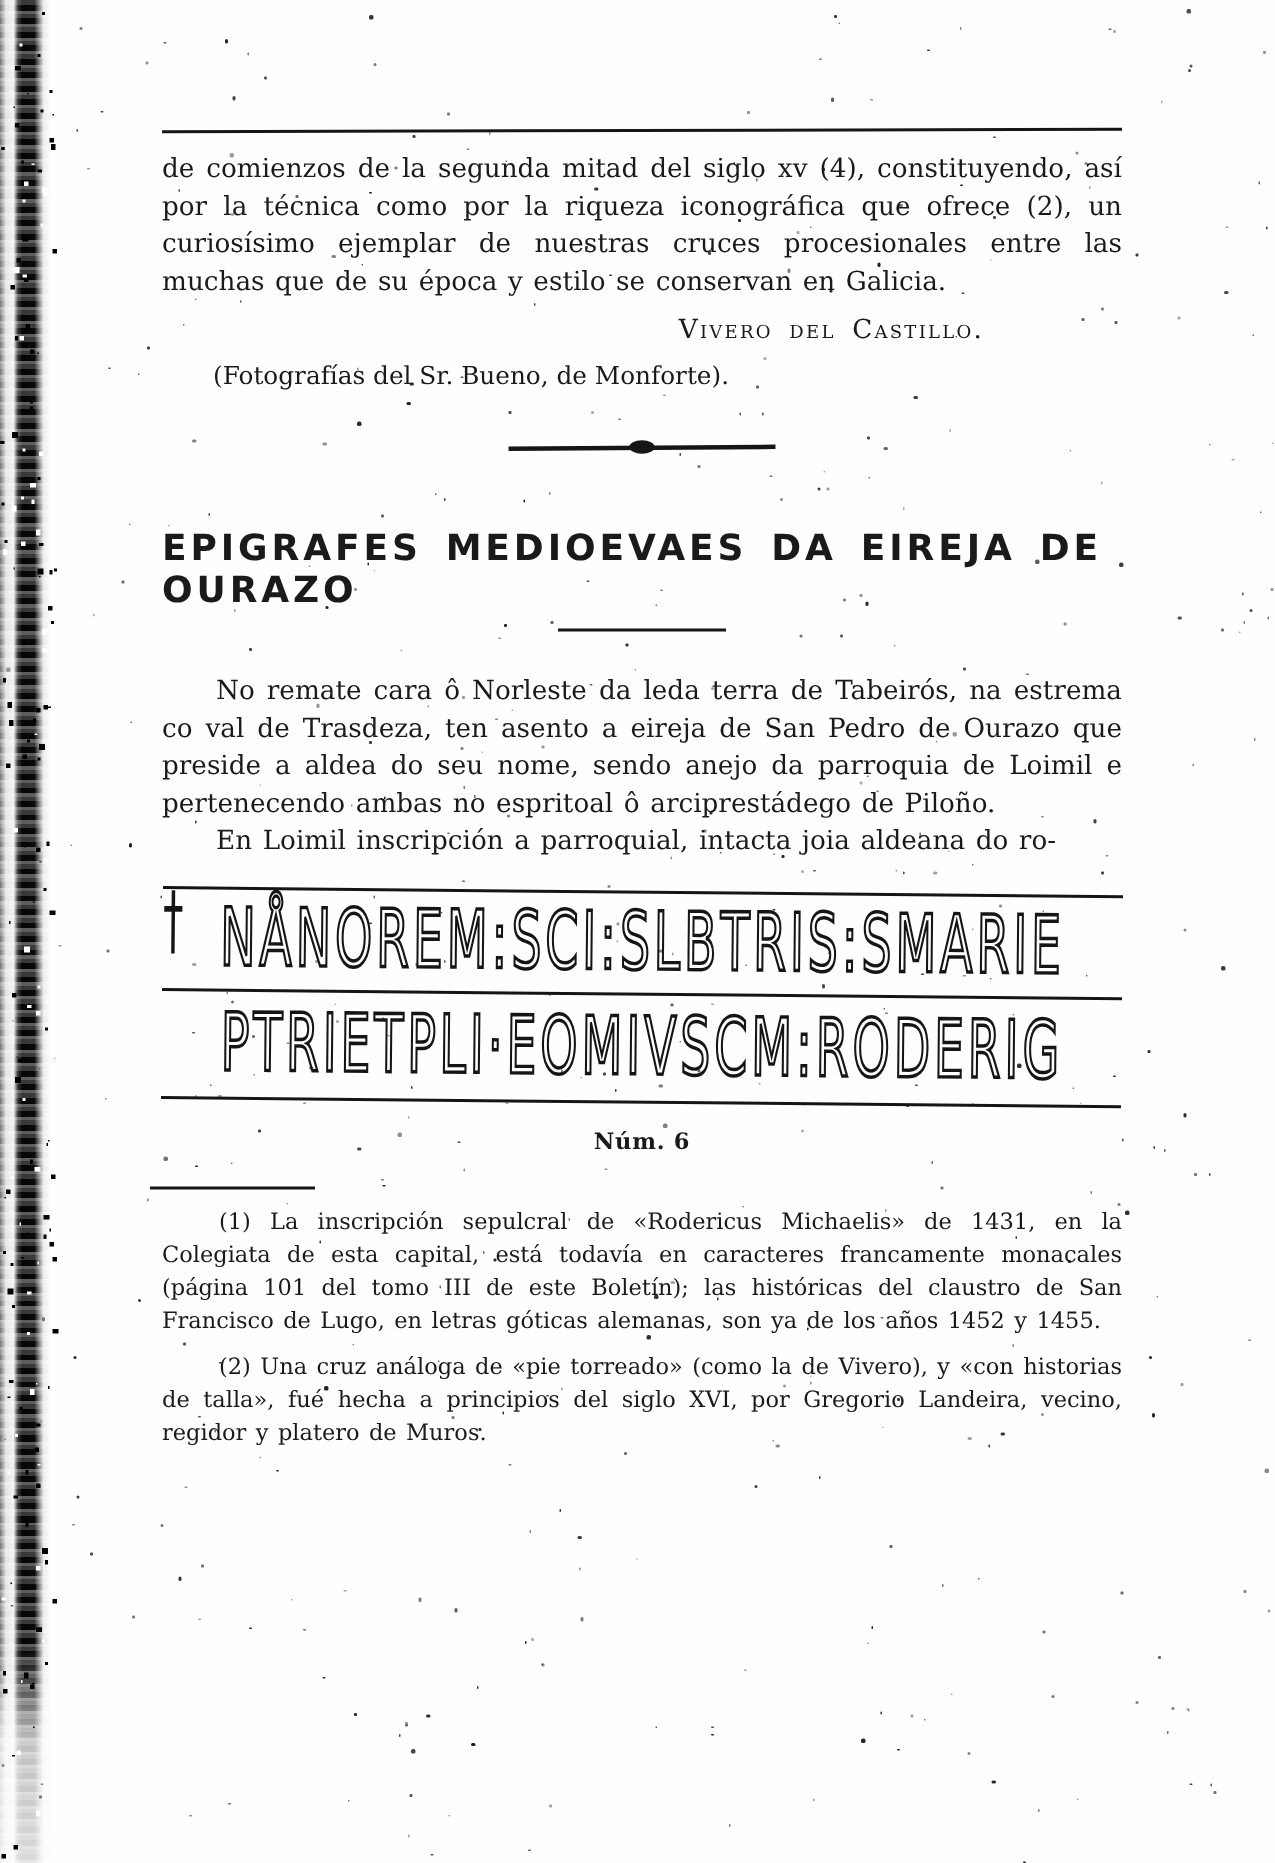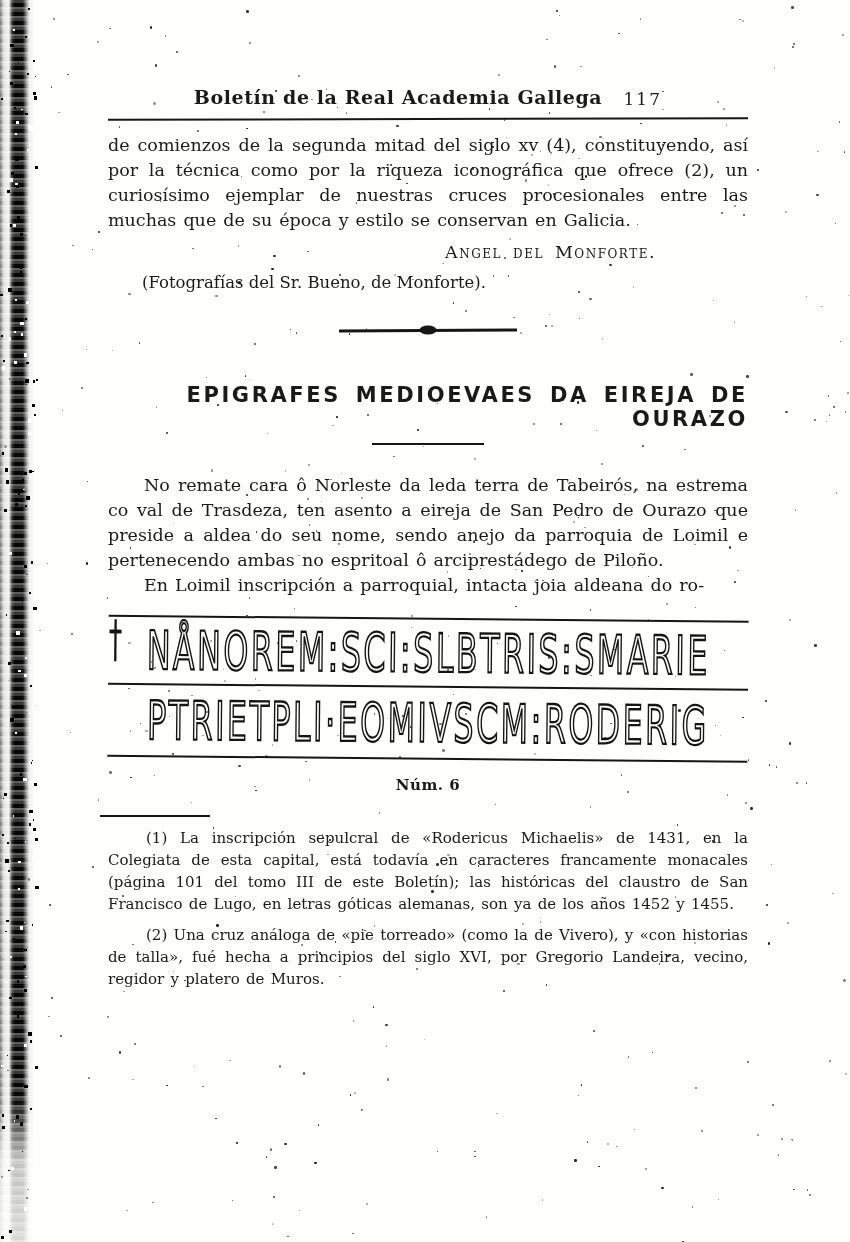--- a/index.html
+++ b/index.html
@@ -62,23 +62,23 @@
     margin:37px auto 0;transform:rotate(-.4deg);
   }
   .divider-dot{
     position:absolute;left:50%;top:50%;width:17px;height:9px;
     transform:translate(-50%,-50%);background:#161616;border-radius:50%;
     display:block;
   }
 
   
   .heading{
-    margin:51px 0 0;text-align:right;
+    margin:51px 0 0;text-align:left;
     font-family:"DejaVu Sans", "Liberation Sans", sans-serif;
-    font-size:21px;font-weight:700;letter-spacing:2.6px;word-spacing:5px;
+    font-size:24px;font-weight:700;letter-spacing:2.6px;word-spacing:5px;
   }
   .heading-underline{width:112px;height:2px;background:#161616;margin:12px auto 0;}
 
   
   .inscription{
     position:relative;margin:17px 0 0;padding:0;
     transform:rotate(.55deg);transform-origin:30px center;
   }
   .insc-row{
     display:flex;justify-content:center;align-items:center;
@@ -118,29 +118,25 @@
 </head>
 <body>
 
 <div class="page">
 
   <div class="binding"></div>
   <div class="binding-fade"></div>
 
   <div class="content">
 
-    <div class="header">
-      <span class="journal-title">Boletín de la Real Academia Gallega</span>
-      <span class="pagenum">117</span>
-    </div>
     <div class="header-rule"></div>
 
     <p class="body-par">de comienzos de la segunda mitad del siglo xv (4), constituyendo, así por la técnica como por la riqueza iconográfica que ofrece (2), un curiosísimo ejemplar de nuestras cruces procesionales entre las muchas que de su época y estilo se conservan en Galicia.</p>
 
-    <div class="signature">Angel del Monforte.</div>
+    <div class="signature">Vivero del Castillo.</div>
 
     <div class="credit">(Fotografías del Sr. Bueno, de Monforte).</div>
 
     <div class="divider">
       <span class="divider-dot"></span>
     </div>
 
     <h2 class="heading">EPIGRAFES MEDIOEVAES DA EIREJA DE OURAZO</h2>
     <div class="heading-underline"></div>
 

